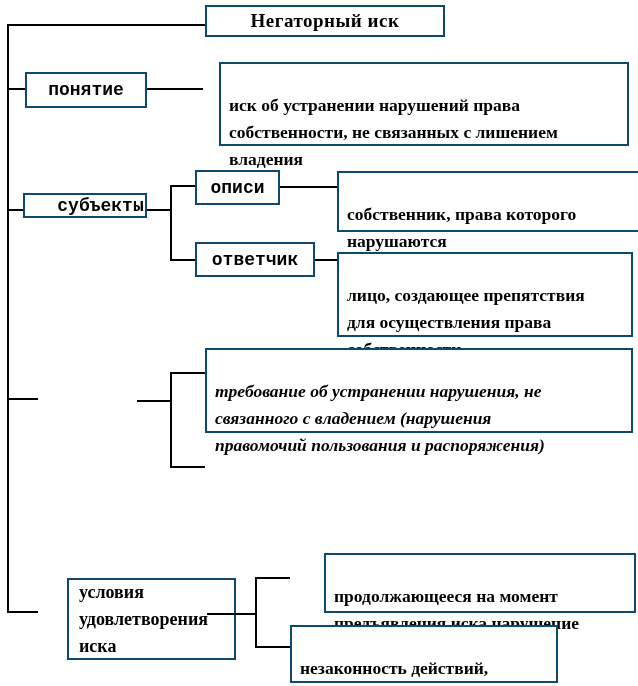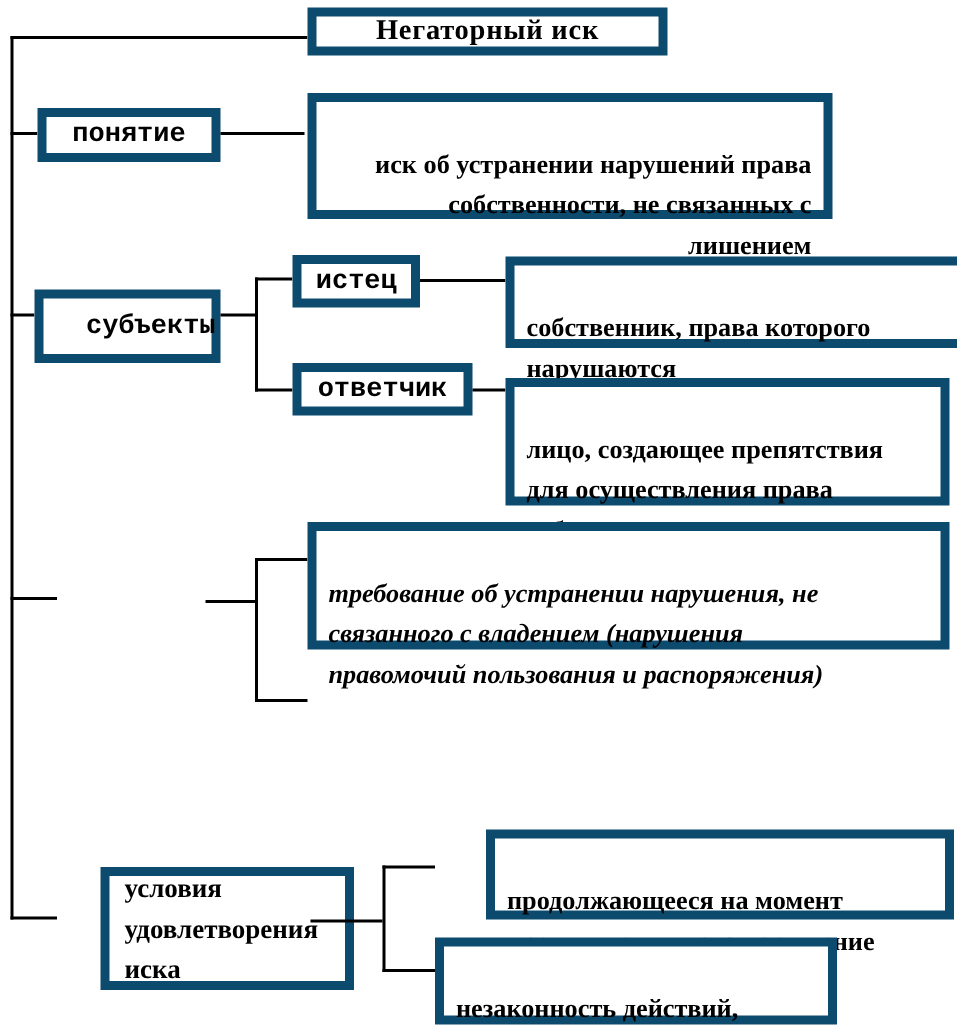--- a/index.html
+++ b/index.html
@@ -7,21 +7,21 @@
     position:relative;
     width:638px; height:686px;
     background:#ffffff;
     font-family:"Liberation Serif","DejaVu Serif",serif;
     font-weight:bold;
     color:#000;
     overflow:hidden;
   }
   .box {
     position:absolute;
-    border:6px solid #0c4a6e;
+    border:2px solid #0c4a6e;
     background:#ffffff;
     box-sizing:border-box;
   }
   .center {
     display:flex; align-items:center; justify-content:center;
     text-align:center;
   }
   .labelbox { font-size:18px;font-family:Liberation Mono, monospace; }
   .titlebox { font-size:19px; letter-spacing:0.5px; }
   .textbox {
@@ -49,36 +49,36 @@
 
   <div class="box center titlebox" style="left:205px; top:5px; width:240px; height:32px;">
     <span>Негаторный иск</span>
   </div>
 
   <div class="hline" style="left:7px; top:88px; width:18px; height:2px;"></div>
   <div class="box center labelbox" style="left:25px; top:72px; width:122px; height:36px;">
     <span>понятие</span>
   </div>
   <div class="hline" style="left:147px; top:88px; width:56px; height:2px;"></div>
-  <div class="box textbox" style="left:205px; top:62px; width:350px; height:84px;text-align:right;">
+  <div class="box textbox" style="left:219px; top:62px; width:410px; height:84px;">
     <span>иск об устранении нарушений права
 собственности, не связанных с лишением
 владения</span>
   </div>
 
   <div class="hline" style="left:7px; top:209px; width:16px; height:2px;"></div>
-  <div class="box center labelbox" style="left:23px; top:193px; width:124px; height:49px;padding-left:31px;">
+  <div class="box center labelbox" style="left:23px; top:193px; width:124px; height:25px;padding-left:31px;">
     <span>субъекты</span>
   </div>
   <div class="hline" style="left:147px; top:209px; width:25px; height:2px;"></div>
   <div class="vline" style="left:170px; top:185px; width:2px; height:76px;"></div>
 
   <div class="hline" style="left:170px; top:185px; width:25px; height:2px;"></div>
   <div class="box center labelbox" style="left:195px; top:170px; width:85px; height:35px;">
-    <span>истец</span>
+    <span>описи</span>
   </div>
   <div class="hline" style="left:280px; top:186px; width:57px; height:2px;"></div>
   <div class="box textbox" style="left:337px; top:171px; width:315px; height:61px;">
     <span>собственник, права которого
 нарушаются</span>
   </div>
 
   <div class="hline" style="left:170px; top:259px; width:25px; height:2px;"></div>
   <div class="box center labelbox" style="left:195px; top:242px; width:120px; height:35px;">
     <span>ответчик</span>

